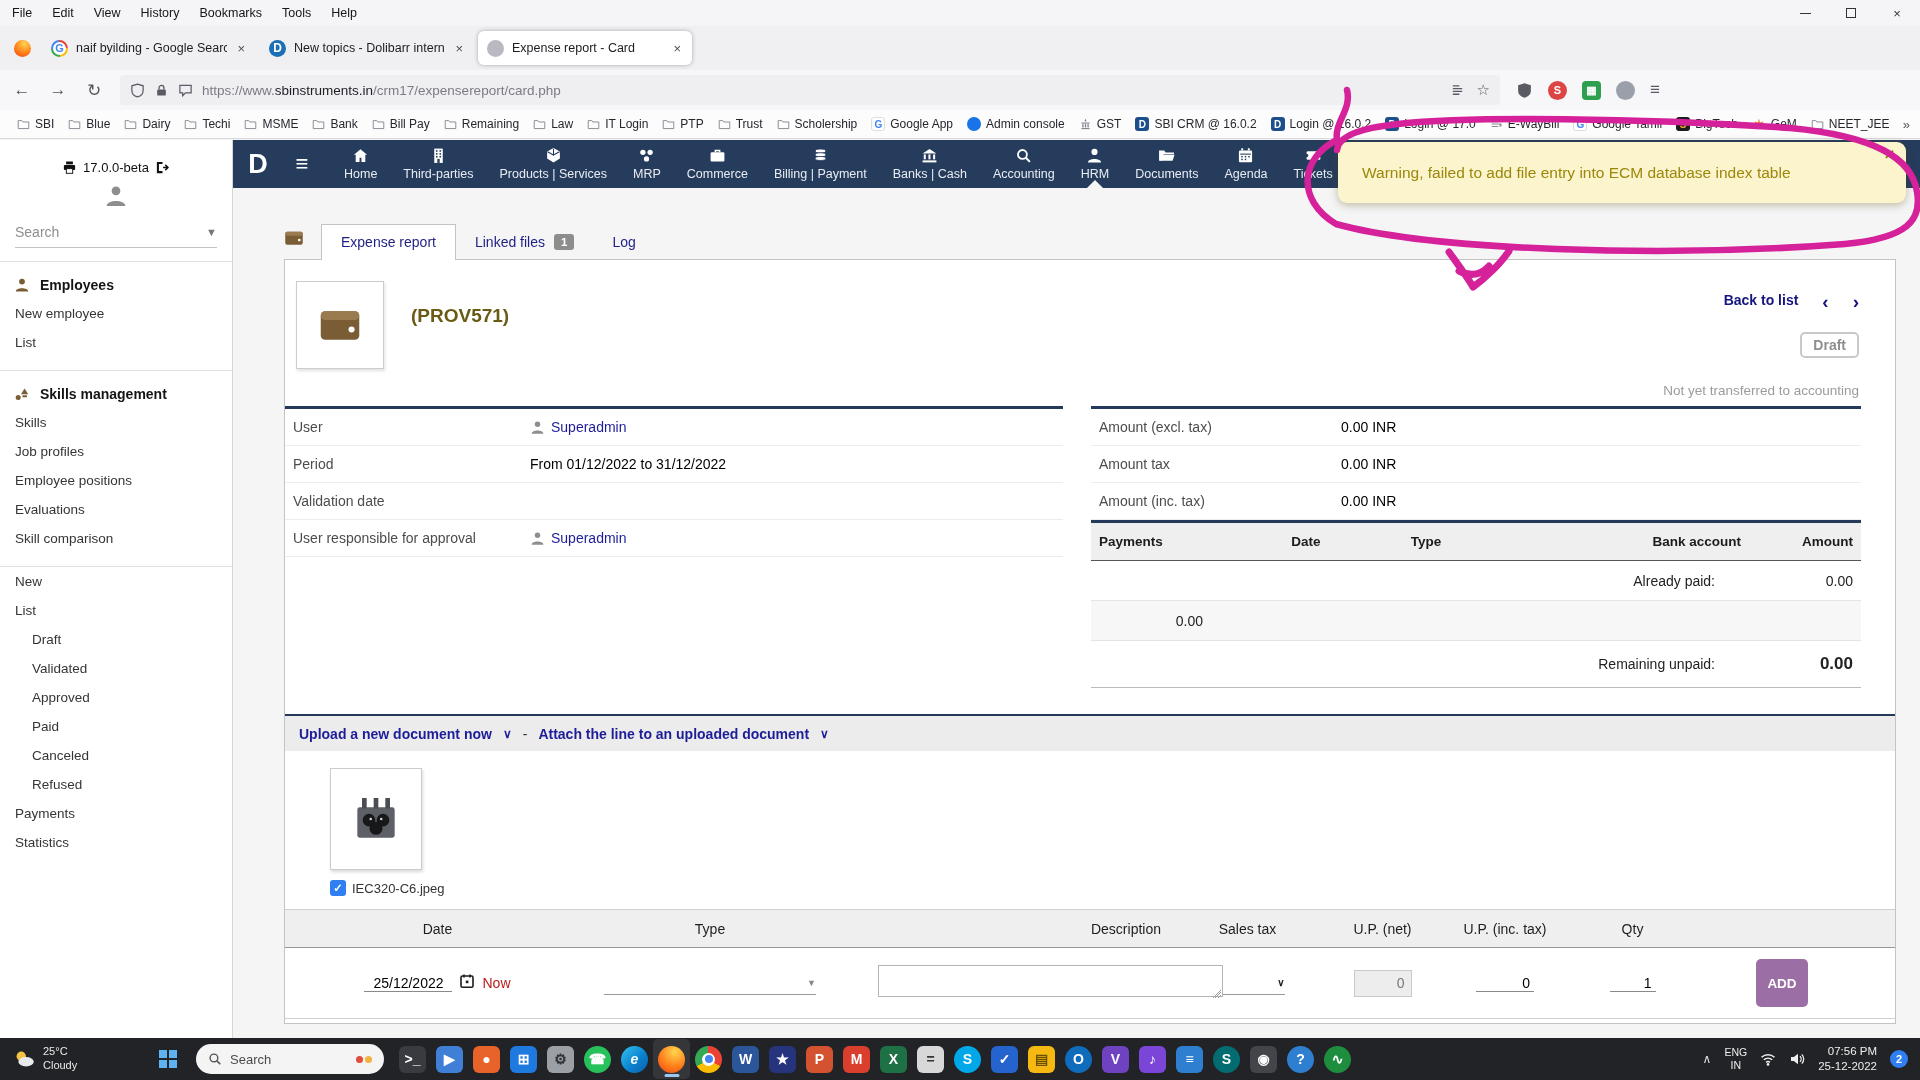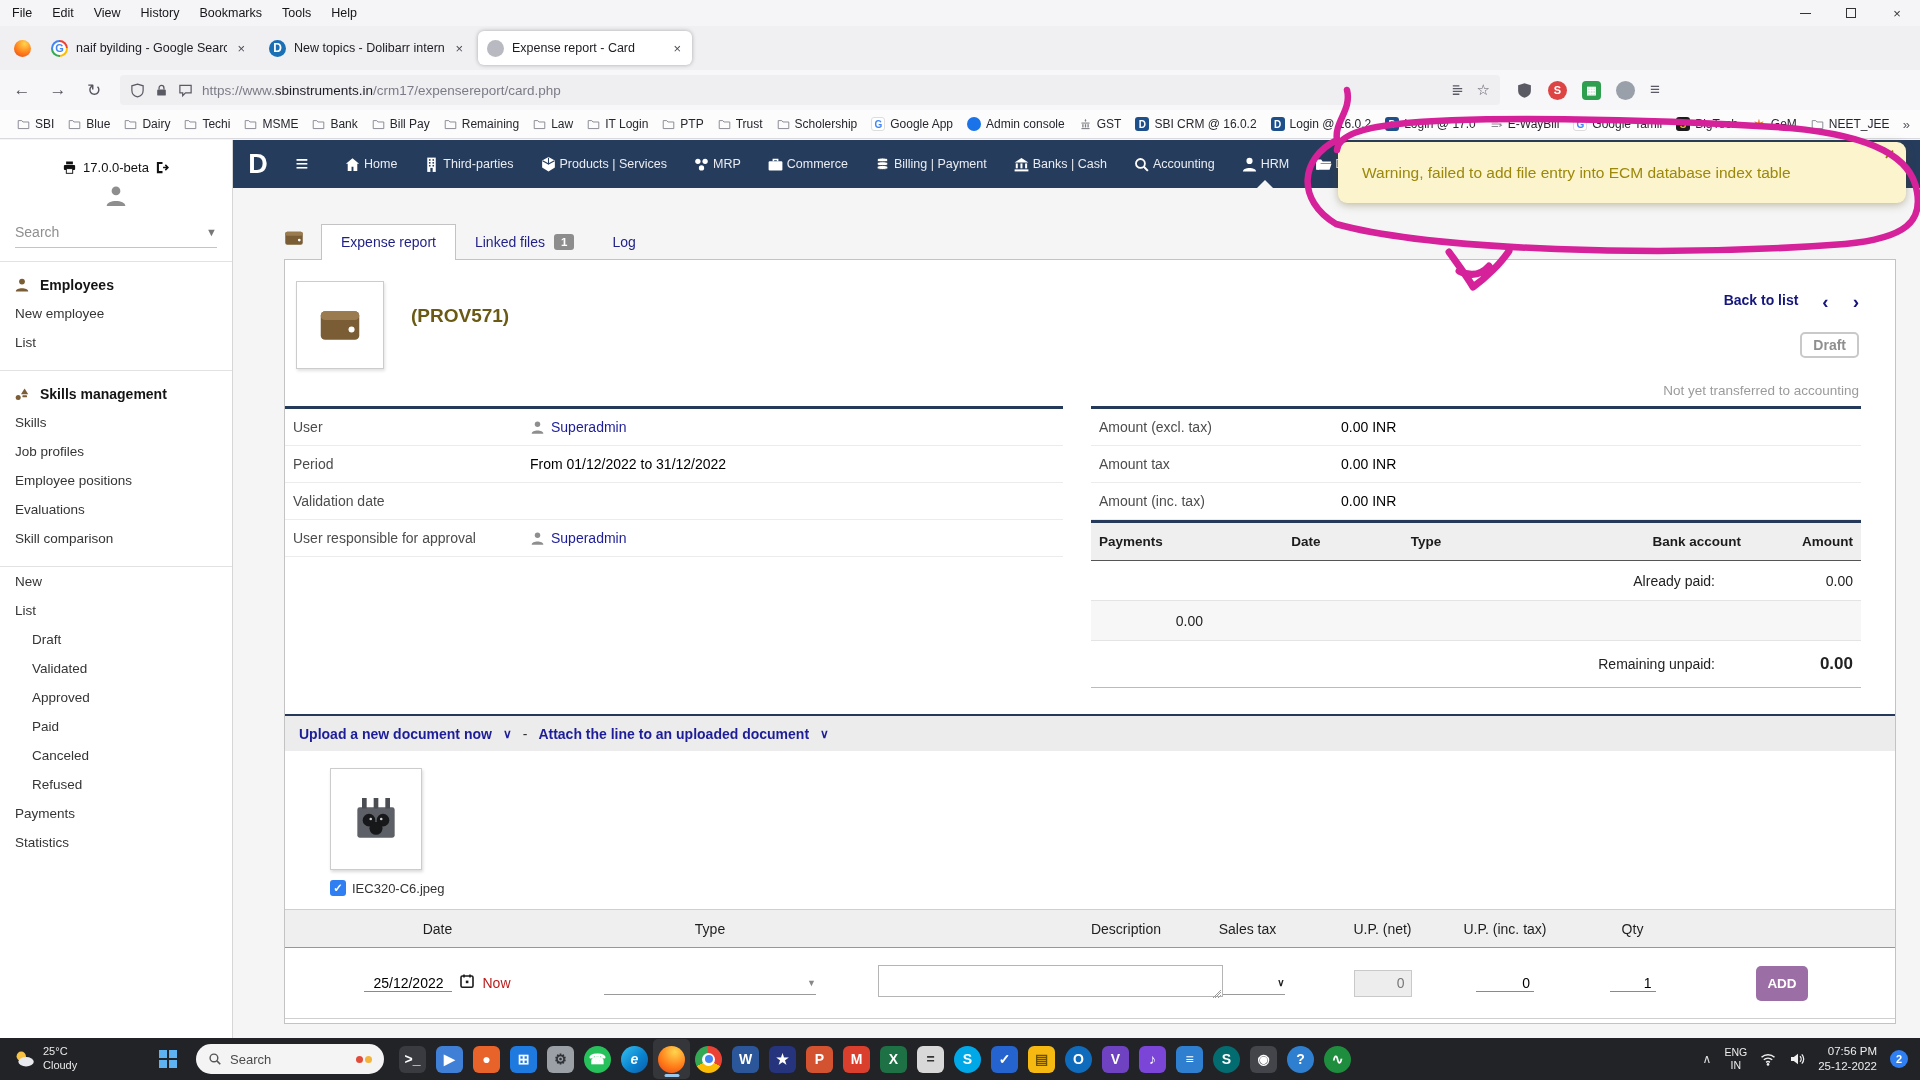--- a/index.html
+++ b/index.html
@@ -53,21 +53,21 @@
   .sb-sep{border-top:1px solid #e2e2e2;margin-top:13px}
   .sb-title{display:flex;align-items:center;gap:10px;padding:15px 0 6px 14px;font-weight:bold;font-size:14px;color:#141414}
   .sb-title svg{width:16px;height:16px;color:#7a5c35;flex:none}
   .sb-link{display:block;padding:7px 0 7px 15px;color:#353535;text-decoration:none}
   .sb-link.indent{padding-left:32px}
 
   #main-col{flex:1;display:flex;flex-direction:column;min-width:0}
   #dnav{height:48px;background:#263c5c;display:flex;align-items:center;color:#e9ecf2;flex:none}
   .dlogo{width:50px;text-align:center;font-size:27px;font-weight:bold;color:#fff}
   .dburger{font-size:22px;width:38px;text-align:center;color:#fff}
-  .dnav-item{height:48px;display:flex;flex-direction:row;align-items:center;justify-content:center;gap:3px;padding:0 13px;font-size:12.5px;position:relative;white-space:nowrap}
+  .dnav-item{height:48px;display:flex;flex-direction:column;align-items:center;justify-content:center;gap:3px;padding:0 13px;font-size:12.5px;position:relative;white-space:nowrap}
   .dnav-item svg{width:17px;height:17px;color:#fff}
   .dnav-item.active::after{content:"";position:absolute;bottom:0;left:50%;margin-left:-8px;border:8px solid transparent;border-bottom:8px solid #f5f5f6;border-top:none}
   .warnbox{position:absolute;top:2px;left:1338px;width:568px;height:61px;background:#fbf4cd;border-radius:9px;box-shadow:0 2px 8px rgba(80,70,0,.35);display:flex;align-items:center;padding:0 24px;font-size:15.5px;color:#9c880b;z-index:40}
   .warn-close{position:absolute;top:5px;right:11px;font-size:13px;font-weight:bold;color:#8a7a00}
 
   .content{flex:1;padding:34px 24px 0 51px}
   .tabs-row{display:flex;align-items:flex-end;height:38px}
   .ficon{margin:0 17px 8px 0}
   .ficon svg{width:20px;height:20px;color:#7a5c35}
   .dtab{padding:9px 19px 10px;font-size:14px;color:#1f1f85;display:flex;align-items:center;gap:9px;position:relative}
@@ -130,21 +130,21 @@
   .sel-u .scaret{margin-left:auto;color:#888;font-size:9px}
   .desc-wrap{position:relative;width:286px;height:52px;margin-left:48px}
   .desc-ta{width:100%;height:100%;border:1px solid #b5b5b5;resize:none;outline:none;font-family:inherit}
   .grip{position:absolute;right:2px;bottom:2px;width:9px;height:9px;background:
     linear-gradient(135deg,transparent 0 50%,#999 50% 56%,transparent 56% 66%,#999 66% 72%,transparent 72% 82%,#999 82% 88%,transparent 88%)}
   .sel-tax{width:74px;border-bottom:1px solid #9a9a9a;height:24px;display:flex;align-items:center;font-size:14px;color:#000;margin:0 auto}
   .sel-tax .scaret{margin-left:auto;color:#222;font-size:10px;font-weight:bold}
   .inp-dis{width:58px;height:27px;background:#ededed;border:1px solid #c9c9c9;color:#777;text-align:right;padding-right:6px;font-size:14px;margin:0 auto;display:block}
   .inp-num{width:58px;text-align:right;padding-right:4px;margin:0 auto;display:block}
   .inp-qty{width:46px;text-align:right;padding-right:4px;margin:0 auto;display:block}
-  .addbtn{width:52px;height:35px;background:#9b6fa5;border:none;border-radius:5px;color:#fff;font-weight:bold;font-size:13.5px;margin-left:56px;font-family:inherit}
+  .addbtn{width:52px;height:48px;background:#9b6fa5;border:none;border-radius:5px;color:#fff;font-weight:bold;font-size:13.5px;margin-left:56px;font-family:inherit}
 
   
   #taskbar{position:absolute;left:0;right:0;bottom:0;height:42px;background:#222327;display:flex;align-items:center;color:#fff;z-index:50}
   .tb-weather{display:flex;align-items:center;gap:8px;padding:0 13px;width:150px}
   .tb-weather svg{width:22px;height:22px}
   .tb-wtxt{font-size:11px;line-height:1.25;color:#e9e9e9}
   .tb-start{width:36px;height:36px;display:flex;align-items:center;justify-content:center}
   .winlogo{display:grid;grid-template-columns:8px 8px;grid-template-rows:8px 8px;gap:1.5px}
   .winlogo i{background:#5fb2f2}
   .tb-search{margin-left:10px;width:188px;height:30px;background:#f4f4f5;border-radius:16px;display:flex;align-items:center;gap:8px;padding:0 12px;color:#4a4a4a;font-size:13px}

